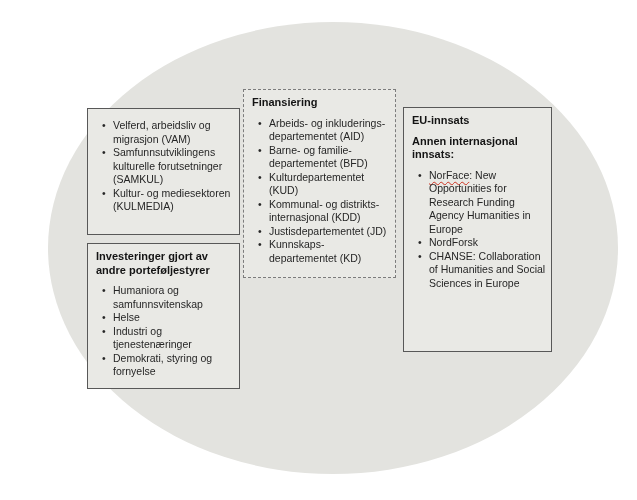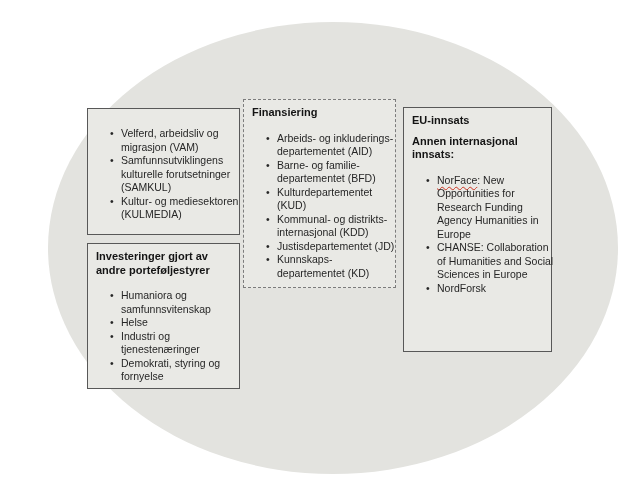--- a/index.html
+++ b/index.html
@@ -38,21 +38,21 @@
     white-space: pre;
   }
   .box-subtitle {
     margin: 6px 0 7px 0;
     font-size: 11px;
     line-height: 13.5px;
     font-weight: bold;
     color: #141414;
     white-space: pre;
   }
-  .bullets { margin: 12px; padding: 0; list-style: none; }
+  .bullets { margin: 4px; padding: 0; list-style: none; }
   .bullets li {
     position: relative;
     padding-left: 13px;
     font-size: 10.5px;
     line-height: 13.5px;
     white-space: pre;
     color: #262626;
   }
   .bullets li::before {
     content: "\2022";
@@ -63,21 +63,21 @@
   }
   .spellerr {
     text-decoration: underline;
     text-decoration-style: wavy;
     text-decoration-color: #cc3322;
     text-decoration-thickness: 1px;
     text-underline-offset: 2px;
   }
   #box-own   { left: 87px;  top: 108px; width: 153px; height: 127px; }
   #box-other { left: 87px;  top: 243px; width: 153px; height: 146px; }
-  #box-fin   { left: 243px; top: 99px; width: 153px; height: 189px; }
+  #box-fin   { left: 243px; top: 89px; width: 153px; height: 189px; }
   #box-eu    { left: 403px; top: 107px; width: 149px; height: 245px; }
 </style>
 </head>
 <body>
 
 <div class="stage">
 
   <div class="ellipse"></div>
 
   <div class="box" id="box-own">
@@ -126,20 +126,20 @@
   <div class="box" id="box-eu">
     <h3 class="box-title">EU-innsats</h3>
     <h3 class="box-subtitle">Annen internasjonal
 innsats:</h3>
     <ul class="bullets">
       <li><span class="spellerr">NorFace</span><span>: New
 Opportunities for
 Research Funding
 Agency Humanities in
 Europe</span></li>
+      <li>NordForsk</li>
       <li>CHANSE: Collaboration
 of Humanities and Social
 Sciences in Europe</li>
-      <li>NordForsk</li>
     </ul>
   </div>
 
 </div>
 
 </body></html>

